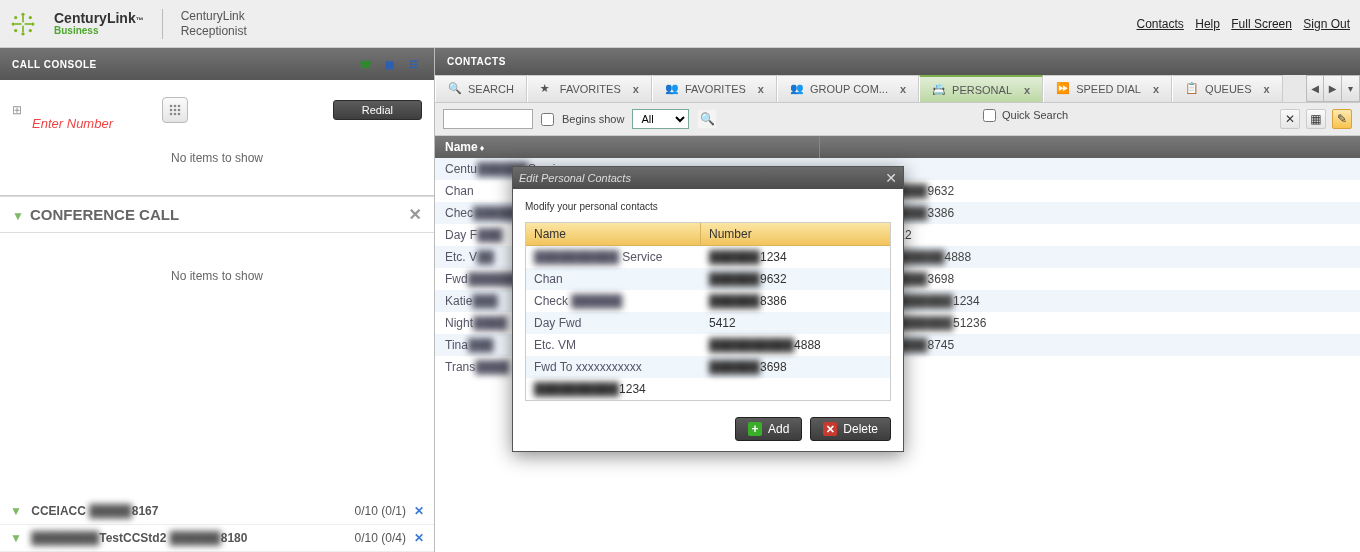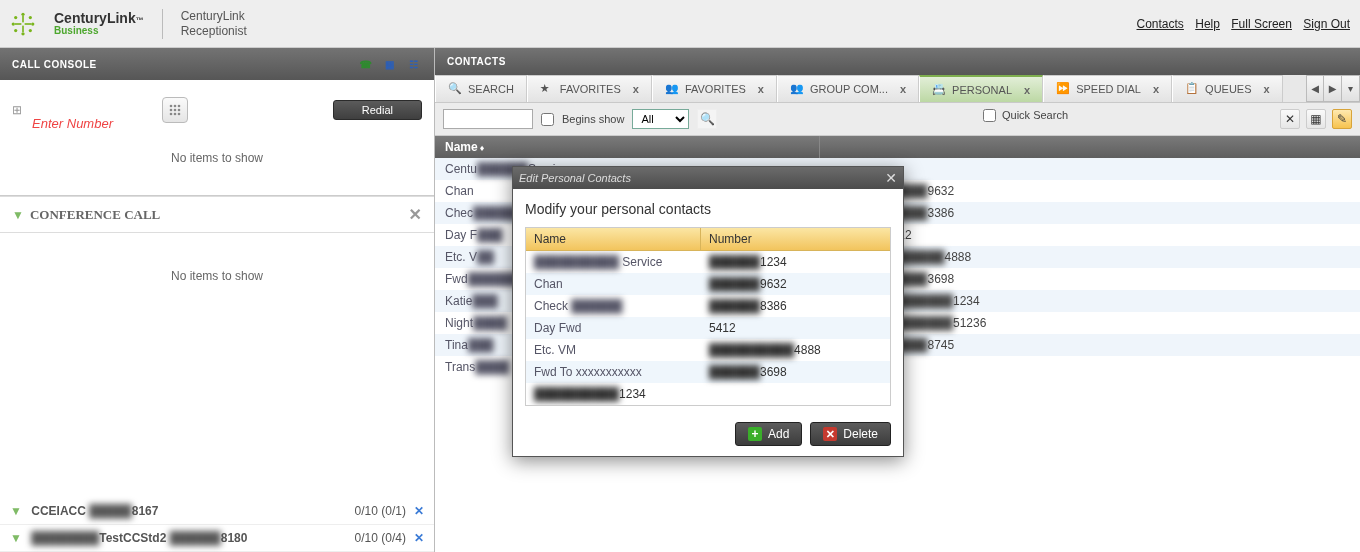--- a/index.html
+++ b/index.html
@@ -31,21 +31,21 @@
   
   
   .cc-body { background:#fff; padding:8px 12px 6px 12px; border-bottom:1px solid #ccc;}
   .cc-row { display:flex; align-items:center; gap:10px;}
   .enter-num { color:#ef4444; font-style:italic; font-size:13px; flex:0 0 120px; display:flex; align-items:center; gap:4px;margin-top:28px;}
   .dial-icon { width:26px;height:26px;background:linear-gradient(#fafafa,#e5e5e5);border:1px solid #bbb;border-radius:4px;display:flex;align-items:center;justify-content:center;}
   .btn-dark { background:linear-gradient(#5b5b5b,#3f3f3f); color:#fff; border:1px solid #2b2b2b; border-radius:3px; padding:3px 28px; font-size:11px; cursor:pointer; margin-left:auto;}
   .empty { text-align:center; color:#666; font-size:12px; padding:20px 0 24px 0;}
   
   .subheader { background:#fff; padding:8px 12px; display:flex; align-items:center; justify-content:space-between; border-top:1px solid #ddd; border-bottom:1px solid #ddd;}
-  .subheader .title { color:#666; font-size:13px; font-weight:bold;font-family:Liberation Serif, serif;}
+  .subheader .title { color:#666; font-size:15px; font-weight:bold;}
   .subheader .chev { color:#7fbb66; margin-right:6px;}
   .subheader .x { color:#999; font-size:16px; font-weight:bold; cursor:pointer;}
   .conf-body { background:#fff; height:125px; text-align:center; color:#666; padding-top:36px; }
   
   .queued-body { background:#fff; }
   .queue-row { display:flex; align-items:center; justify-content:space-between; padding:6px 10px; border-bottom:1px solid #eee; font-size:12px; color:#555;}
   .queue-row .chev { color:#7fbb66; margin-right:6px;}
   .queue-row .blur { filter:blur(3px); display:inline-block;}
   .queue-row .right { display:flex; align-items:center; gap:8px;}
   .queue-row .x { color:#3b7bd6; font-weight:bold; cursor:pointer;}
@@ -78,21 +78,21 @@
   .grow-row .cell { padding:4px 10px; }
   .grow-row .cell.name { width:440px; color:#556;}
   .grow-row .cell.num .blur { filter:blur(3px); display:inline-block;}
   .grow-row .cell.name .blur { filter:blur(3px); display:inline-block;}
   
   
   .modal { position:absolute; left:512px; top:166px; width:392px; background:#fff; border:1px solid #555; box-shadow:0 4px 18px rgba(0,0,0,.45); z-index:50;}
   .modal-titlebar { background:linear-gradient(#6b6b6b,#4c4c4c); color:#ddd; font-size:11px; padding:3px 6px; display:flex; align-items:center; justify-content:space-between; font-style:italic;}
   .modal-titlebar .mclose { color:#ddd; font-style:normal; font-size:14px; cursor:pointer;}
   .modal-body { padding:12px 12px 10px 12px;}
-  .modal-msg { font-size:14px; color:#333; margin-bottom:10px;}
+  .modal-msg { font-size:10px; color:#333; margin-bottom:10px;}
   .modal-table { border:1px solid #ccc; }
   .modal-thead { display:flex; background:linear-gradient(#fbe6a4,#f2c45d); border-bottom:1px solid #d8b45a;}
   .modal-thead .mcol { padding:4px 8px; font-size:12px; color:#333;}
   .mcol.name { width:175px; border-right:1px solid #d8b45a;}
   .mcol.num { flex:1;}
   .modal-scroll { max-height:154px; overflow-y:scroll;}
   .mrow { display:flex; font-size:12px;}
   .mrow:nth-child(even){ background:#eff6fc;}
   .mrow .mcell { padding:4px 8px;}
   .mrow .mcell.name { width:175px; color:#556;}

